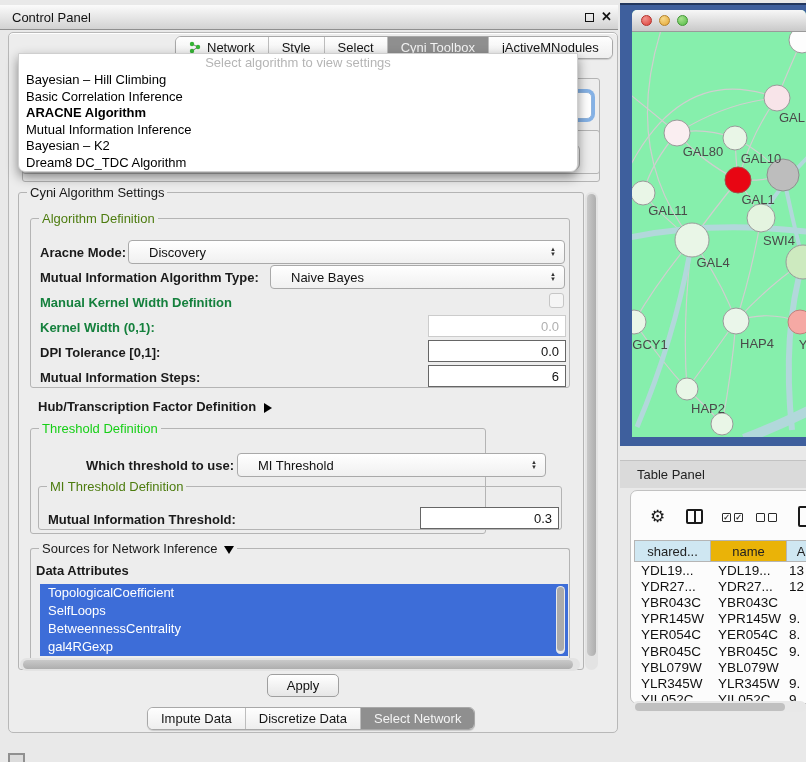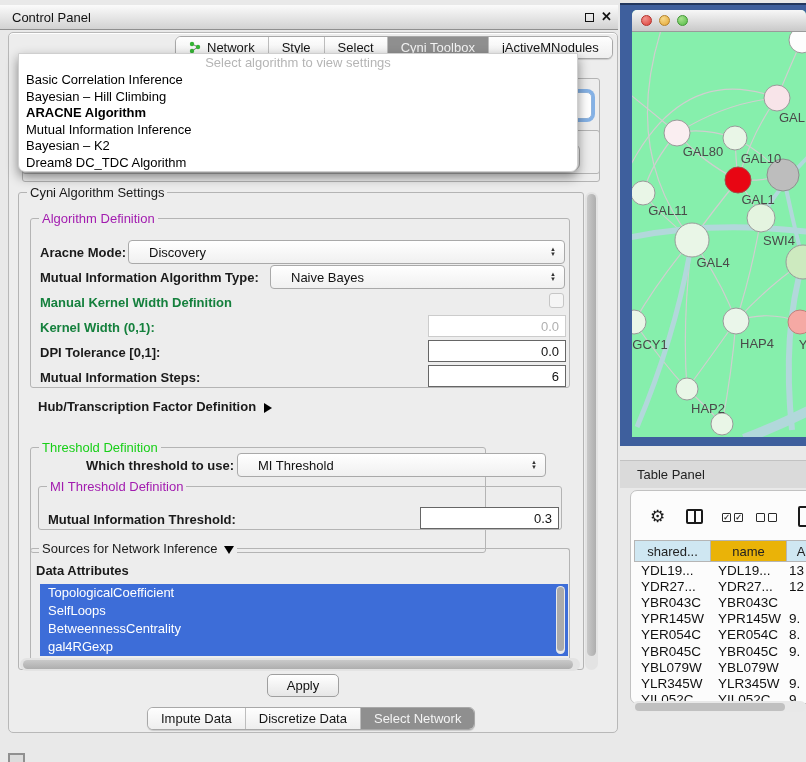--- a/index.html
+++ b/index.html
@@ -40,21 +40,21 @@
   
   #algo-popup { left:18px; top:53px; width:560px; height:119px; background:#ffffff;
     border:1px solid #cfcfcf; border-radius:0 0 7px 7px; box-shadow:0 5px 12px rgba(0,0,0,0.45); z-index:30; }
   #algo-placeholder { height:18px; line-height:18px; text-align:center; color:#b5b5b5; font-size:13px; }
   .algo-item { height:16.5px; line-height:16.5px; font-size:13px; color:#000; padding-left:7px; }
   .algo-item.selected { font-weight:bold; }
 
   
   .group-label { position:absolute; top:-8px; left:8px; background:#ededed; padding:0 3px;
     font-size:13px; color:#1a1a1a; white-space:nowrap; }
-  .group-label.blue { color:#a21caf; }
+  .group-label.blue { color:#4d7c0f; }
   .group-label.green { color:#17cf17; }
   .lbl { position:absolute; font-size:13px; font-weight:bold; color:#1a1a1a; white-space:nowrap; }
   .lbl.disabled { color:#15803d; }
   .combo { position:absolute; background:linear-gradient(#ffffff,#f0f0f0); border:1px solid #a9a9a9;
     border-radius:4px; font-size:13px; color:#111; display:flex; align-items:center; padding-left:20px; }
   .combo .spin { position:absolute; right:8px; top:0; height:100%; display:flex; flex-direction:column;
     justify-content:center; font-size:6px; line-height:5px; color:#333; }
   .tfield { position:absolute; background:#fff; border:1px solid #666; font-size:13px; color:#111;
     display:flex; align-items:center; justify-content:flex-end; padding-right:6px; }
   .tfield.disabled { border:1px solid #cccccc; color:#b0b0b0; }
@@ -160,22 +160,22 @@
       </div>
   </div>
 
   <div class="abs groupbox" style="left:22px; top:78px; width:578px; height:96px;"></div>
   <div class="abs" id="underlay-combo-a"></div>
   <div class="abs groupbox" style="left:22px; top:130px; width:578px; height:52px;"></div>
   <div class="abs" id="underlay-combo-b"></div>
 
   <div class="abs" id="algo-popup">
     <div id="algo-placeholder">Select algorithm to view settings</div>
+    <div class="algo-item">Bayesian – Hill Climbing</div>
     <div class="algo-item">Basic Correlation Inference</div>
-    <div class="algo-item">Bayesian – Hill Climbing</div>
     <div class="algo-item selected">ARACNE Algorithm</div>
     <div class="algo-item">Mutual Information Inference</div>
     <div class="algo-item">Bayesian – K2</div>
     <div class="algo-item">Dream8 DC_TDC Algorithm</div>
   </div>
 
   <div class="abs groupbox" style="left:18px; top:192px; width:566px; height:478px;">
     <span class="group-label">Cyni Algorithm Settings</span>
   </div>
 
@@ -210,21 +210,21 @@
   </div>
   <span class="lbl" style="left:40px; top:370px;">Mutual Information Steps:</span>
   <div class="tfield" style="left:428px; top:365px; width:138px; height:22px;">
     <span>6</span>
   </div>
 
   <span class="lbl" style="left:38px; top:399px; font-weight:600;">
     <span>Hub/Transcription Factor Definition</span><span class="tri-right"></span>
   </span>
 
-  <div class="abs groupbox" style="left:30px; top:428px; width:456px; height:106px;margin-top:19px;">
+  <div class="abs groupbox" style="left:30px; top:428px; width:456px; height:106px;">
     <span class="group-label green">Threshold Definition</span>
   </div>
   <span class="lbl" style="left:86px; top:458px;">Which threshold to use:</span>
   <div class="combo" style="left:237px; top:453px; width:309px; height:24px;">
     <span>MI Threshold</span>
     <span class="spin">
         <span>▲</span>
         <span>▼</span>
       </span>
   </div>

